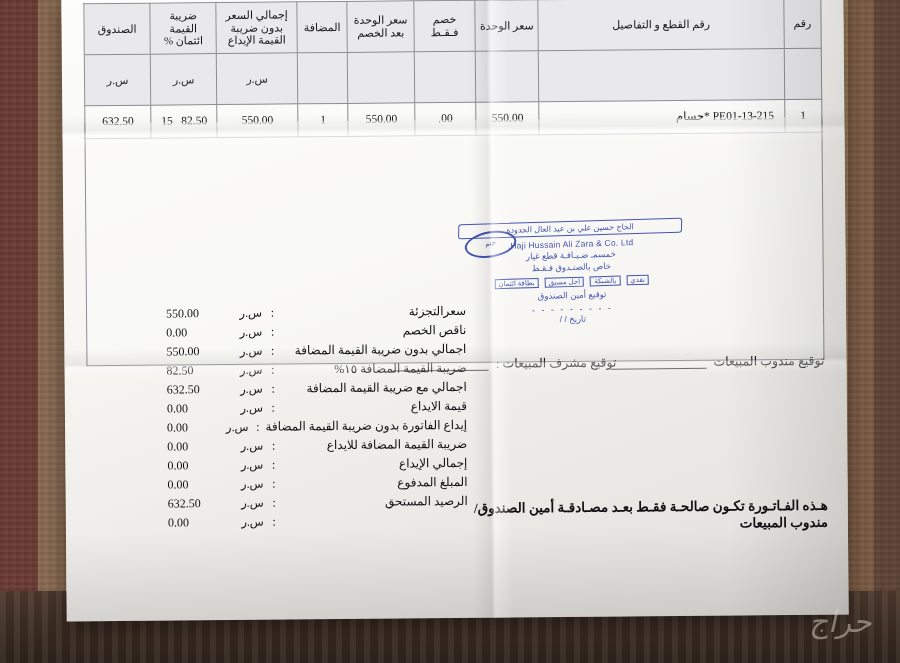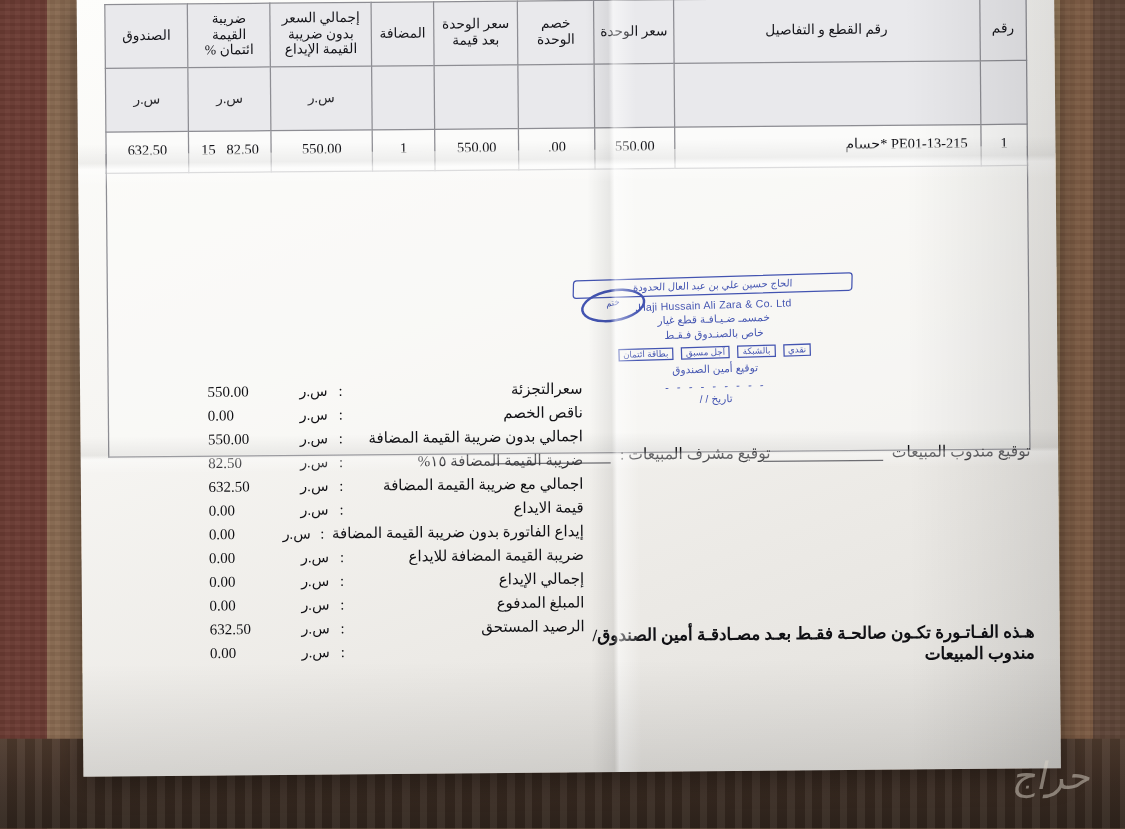--- a/index.html
+++ b/index.html
@@ -152,22 +152,22 @@
 <div id="bottomband"></div>
 
 <div id="paper">
 
   <table id="items">
     <thead>
       <tr>
         <th style="width:30px">رقم</th>
         <th style="width:268px">رقم القطع و التفاصيل</th>
         <th style="width:58px">سعر الوحدة</th>
-        <th style="width:56px">خصم الوحدة</th>
-        <th style="width:62px">سعر الوحدة بعد قيمة</th>
+        <th style="width:56px">خصم فـقـط</th>
+        <th style="width:62px">سعر الوحدة بعد الخصم</th>
         <th style="width:42px">المضافة</th>
         <th style="width:78px">إجمالي السعر بدون ضريبة القيمة الإيداع</th>
         <th style="width:62px">ضريبة القيمة ائتمان %</th>
         <th style="width:60px">الصندوق</th>
       </tr>
       <tr>
         <th style="border-top:none"></th>
         <th style="border-top:none"></th>
         <th style="border-top:none"></th>
         <th style="border-top:none"></th>

